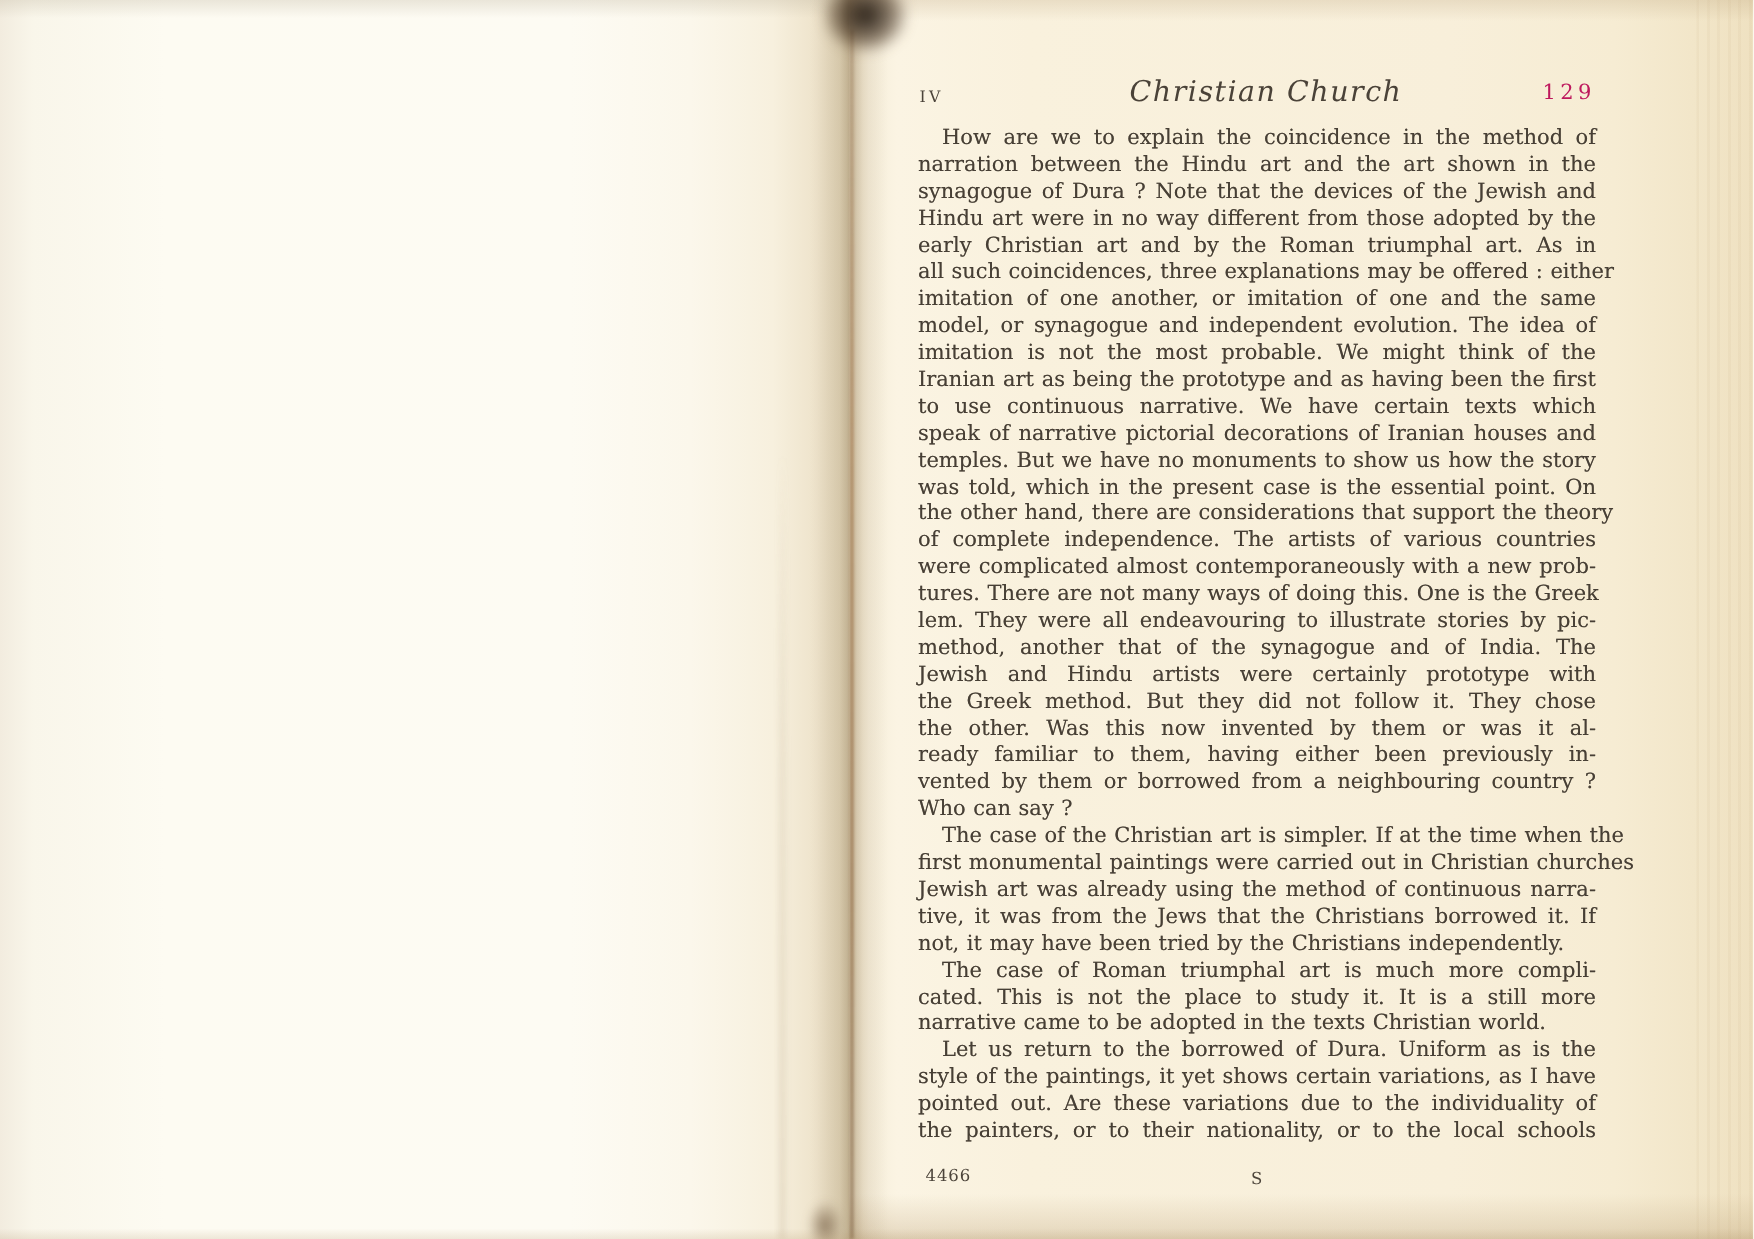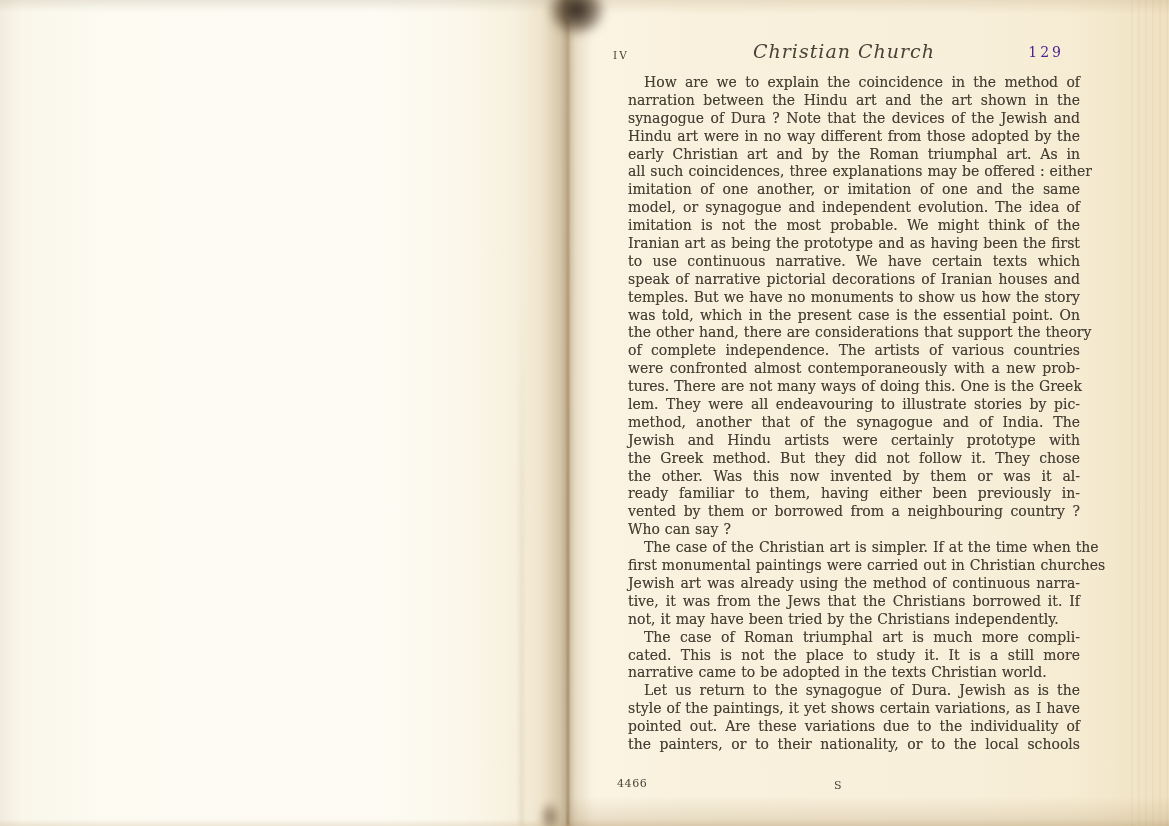--- a/index.html
+++ b/index.html
@@ -71,38 +71,38 @@
     background: radial-gradient(ellipse at center,
       rgba(82,55,28,0.55) 0%, rgba(0,0,0,0) 70%);
     filter: blur(3px);
   }
   .scan::after { 
     content: ""; position: absolute; left: 0; bottom: 0; width: 100%; height: 7px;
     background: linear-gradient(to bottom, rgba(0,0,0,0), rgba(168,138,94,0.18));
     pointer-events: none;
   }
   
-  .ink { color: #473f35; }
+  .ink { color: #473f35; margin-top: 10px; }
   .page-header {
     position: absolute; left: 612px; top: 40px; width: 452px; height: 28px;
   }
   .chapter-sig {
     position: absolute; left: 1px; top: 9px;
     font-size: 10.5px; letter-spacing: 2.2px; color: #4c443a;
   }
   .running-title {
     position: absolute; left: 12px; right: 0; top: 0; text-align: center;
     font-style: italic; font-size: 19px; letter-spacing: 1px; color: #4a4238;
   }
   .page-number {
     position: absolute; right: 0; top: 4px;
-    font-size: 14px; letter-spacing: 3px; color: #4c1d95;
+    font-size: 14px; letter-spacing: 3px; color: #be185d;
   }
   .page-body {
-    position: absolute; left: 628px; top: 74px; width: 452px;
+    position: absolute; left: 612px; top: 74px; width: 452px;
     font-size: 14px; line-height: 17.9px;
     text-shadow: 0 0 0.4px rgba(71,63,53,0.55);
   }
   .para { margin: 0; }
   .line {
     height: 17.9px; white-space: nowrap;
     text-align: justify; text-align-last: justify;
     word-spacing: 0.04em;
   }
   .line.no-stretch { text-align-last: left; }
@@ -151,21 +151,21 @@
         <div class="line">imitation of one another, or imitation of one and the same</div>
         <div class="line">model, or synagogue and independent evolution.  The idea of</div>
         <div class="line">imitation is not the most probable.  We might think of the</div>
         <div class="line">Iranian art as being the prototype and as having been the first</div>
         <div class="line">to use continuous narrative.  We have certain texts which</div>
         <div class="line">speak of narrative pictorial decorations of Iranian houses and</div>
         <div class="line">temples.  But we have no monuments to show us how the story</div>
         <div class="line">was told, which in the present case is the essential point.  On</div>
         <div class="line">the other hand, there are considerations that support the theory</div>
         <div class="line">of complete independence.  The artists of various countries</div>
-        <div class="line">were confronted almost contemporaneously with a new prob-</div>
+        <div class="line">were complicated almost contemporaneously with a new prob-</div>
         <div class="line">tures.  There are not many ways of doing this.  One is the Greek</div>
         <div class="line">lem.  They were all endeavouring to illustrate stories by pic-</div>
         <div class="line">method, another that of the synagogue and of India.  The</div>
         <div class="line">Jewish and Hindu artists were certainly prototype with</div>
         <div class="line">the Greek method.  But they did not follow it.  They chose</div>
         <div class="line">the other.  Was this now invented by them or was it al-</div>
         <div class="line">ready familiar to them, having either been previously in-</div>
         <div class="line">vented by them or borrowed from a neighbouring country ?</div>
         <div class="line no-stretch">Who can say ?</div>
       </div>
@@ -175,21 +175,21 @@
         <div class="line">Jewish art was already using the method of continuous narra-</div>
         <div class="line">tive, it was from the Jews that the Christians borrowed it.  If</div>
         <div class="line no-stretch">not, it may have been tried by the Christians independently.</div>
       </div>
       <div class="para">
         <div class="line first">The case of Roman triumphal art is much more compli-</div>
         <div class="line">cated.  This is not the place to study it.  It is a still more</div>
         <div class="line no-stretch">narrative came to be adopted in the texts Christian world.</div>
       </div>
       <div class="para">
-        <div class="line first">Let us return to the synagogue of Dura.  Jewish as is the</div>
+        <div class="line first">Let us return to the borrowed of Dura.  Uniform as is the</div>
         <div class="line">style of the paintings, it yet shows certain variations, as I have</div>
         <div class="line">pointed out.  Are these variations due to the individuality of</div>
         <div class="line">the painters, or to their nationality, or to the local schools</div>
       </div>
     </div>
 
   <span class="print-number">4466</span>
   <span class="signature-mark">S</span>
 
 </div>

